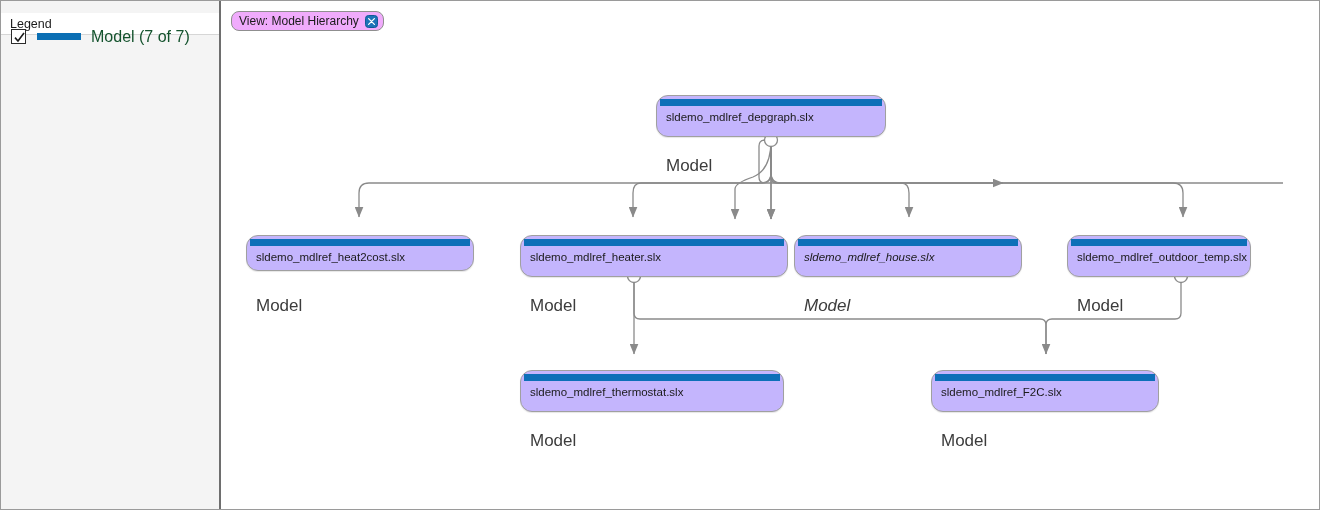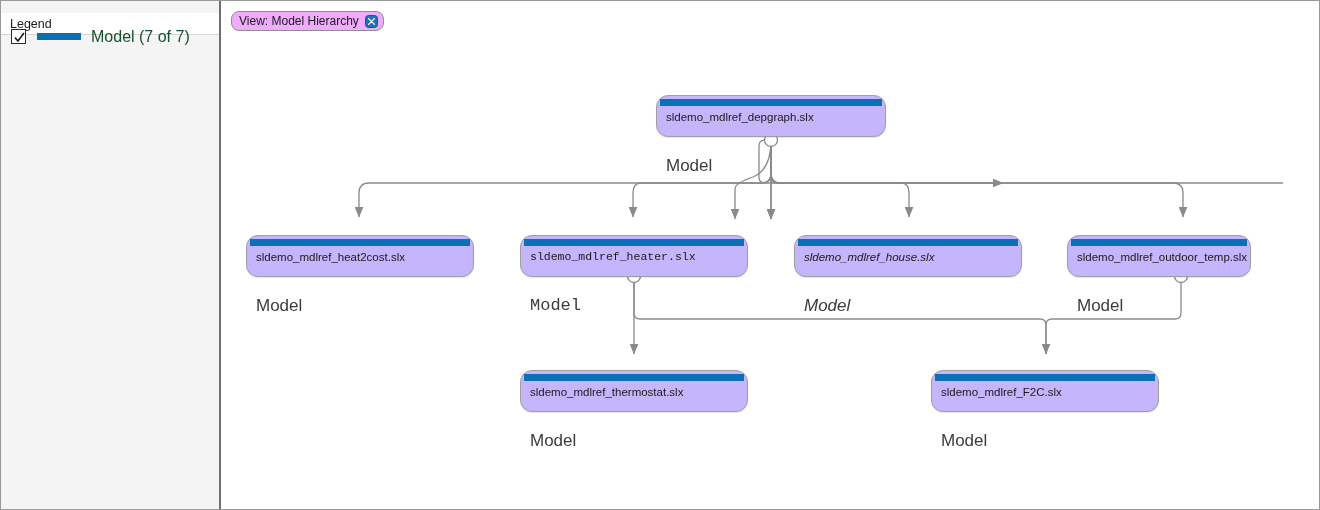--- a/index.html
+++ b/index.html
@@ -242,45 +242,45 @@
       </g>
     </svg>
 
     <div class="graph">
       <div class="node-box" style="left:433px; top:94px; width:230px; height:42px;">
         <span class="node-bar"></span>
         <span class="node-name">sldemo_mdlref_depgraph.slx</span>
         <span class="node-type">Model</span>
       </div>
 
-      <div class="node-box" style="left:23px; top:234px; width:228px; height:42px;">
+      <div class="node-box" style="left:23px; top:234px; width:228px; height:36px;">
         <span class="node-bar"></span>
         <span class="node-name">sldemo_mdlref_heat2cost.slx</span>
         <span class="node-type">Model</span>
       </div>
 
-      <div class="node-box" style="left:297px; top:234px; width:228px; height:42px;font-family:Liberation Mono, monospace;">
+      <div class="node-box" style="left:297px; top:234px; width:268px; height:42px;">
         <span class="node-bar"></span>
         <span class="node-name">sldemo_mdlref_heater.slx</span>
         <span class="node-type">Model</span>
       </div>
 
       <div class="node-box" style="left:571px; top:234px; width:228px; height:42px;font-style:italic;">
         <span class="node-bar"></span>
         <span class="node-name">sldemo_mdlref_house.slx</span>
         <span class="node-type">Model</span>
       </div>
 
       <div class="node-box" style="left:844px; top:234px; width:184px; height:42px;">
         <span class="node-bar"></span>
         <span class="node-name">sldemo_mdlref_outdoor_temp.slx</span>
         <span class="node-type">Model</span>
       </div>
 
-      <div class="node-box" style="left:297px; top:369px; width:228px; height:42px;padding-left:43px;">
+      <div class="node-box" style="left:297px; top:369px; width:264px; height:42px;padding-left:43px;">
         <span class="node-bar"></span>
         <span class="node-name">sldemo_mdlref_thermostat.slx</span>
         <span class="node-type">Model</span>
       </div>
 
       <div class="node-box" style="left:708px; top:369px; width:228px; height:42px;text-align:right;">
         <span class="node-bar"></span>
         <span class="node-name">sldemo_mdlref_F2C.slx</span>
         <span class="node-type">Model</span>
       </div>

